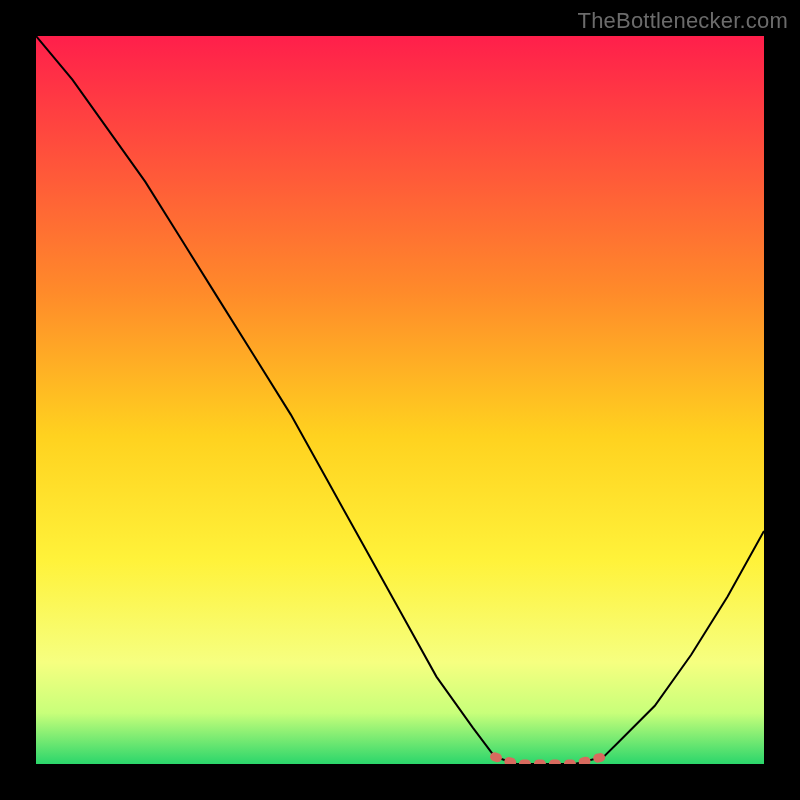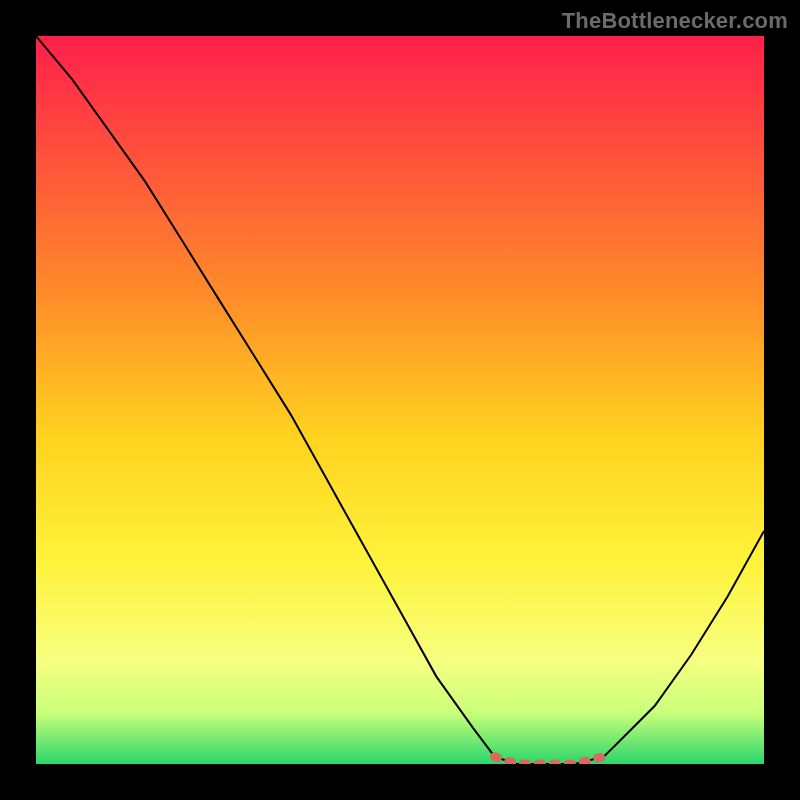--- a/index.html
+++ b/index.html
@@ -1,18 +1,18 @@
 <!DOCTYPE html>
 <html><head>
 <meta charset="utf-8">
 <style>
 html,body{margin:0;padding:0;width:800px;height:800px;background:#000;overflow:hidden;font-family:Arial,Helvetica,sans-serif}
 .frame{position:relative;width:800px;height:800px;background:#000}
 .plot{position:absolute;left:36px;top:36px;width:728px;height:728px}
-.watermark{position:absolute;top:8px;right:12px;color:#6b6b6b;font-size:22px;font-weight:700;letter-spacing:.2px}
+.watermark{position:absolute;top:8px;right:12px;color:#6b6b6b;font-size:22px;font-weight:400;letter-spacing:.2px}
 svg{display:block}
 </style>
 </head>
 <body>
 
 <div class="frame">
   <div class="watermark">TheBottlenecker.com</div>
   <svg class="plot" viewBox="0 0 728 728" preserveAspectRatio="none">
     <defs>
       <linearGradient id="bg-grad" x1="0" y1="0" x2="0" y2="1">

